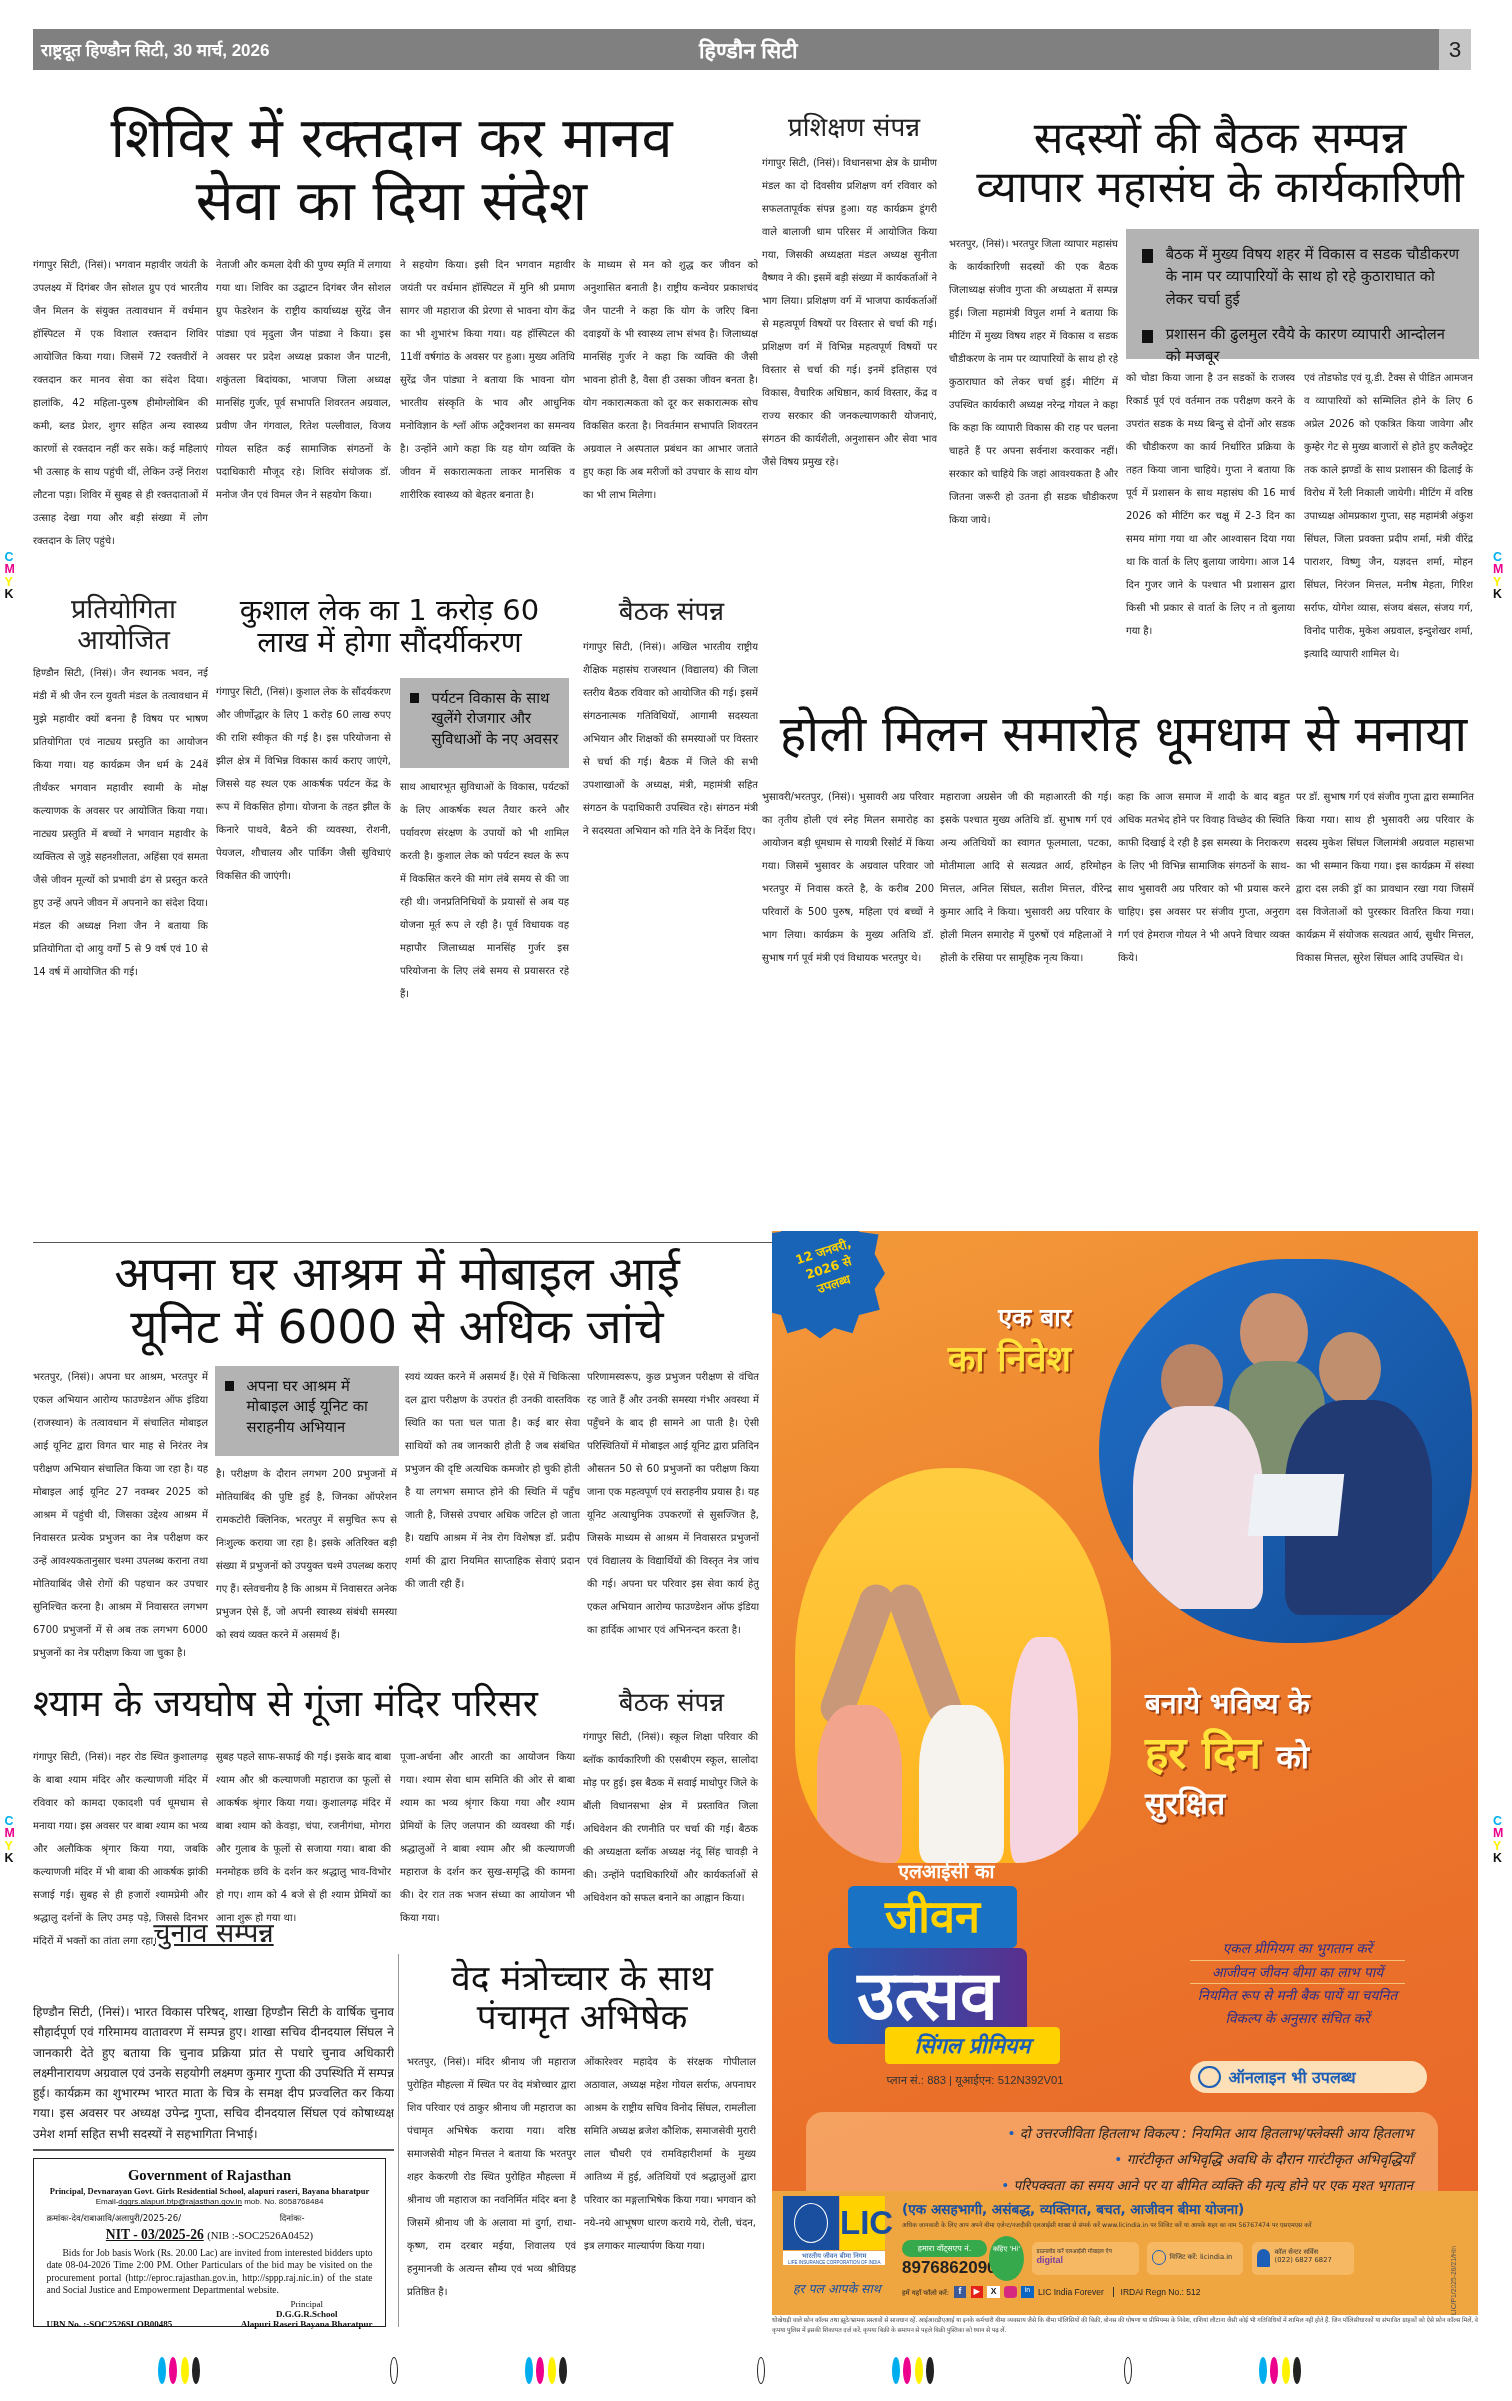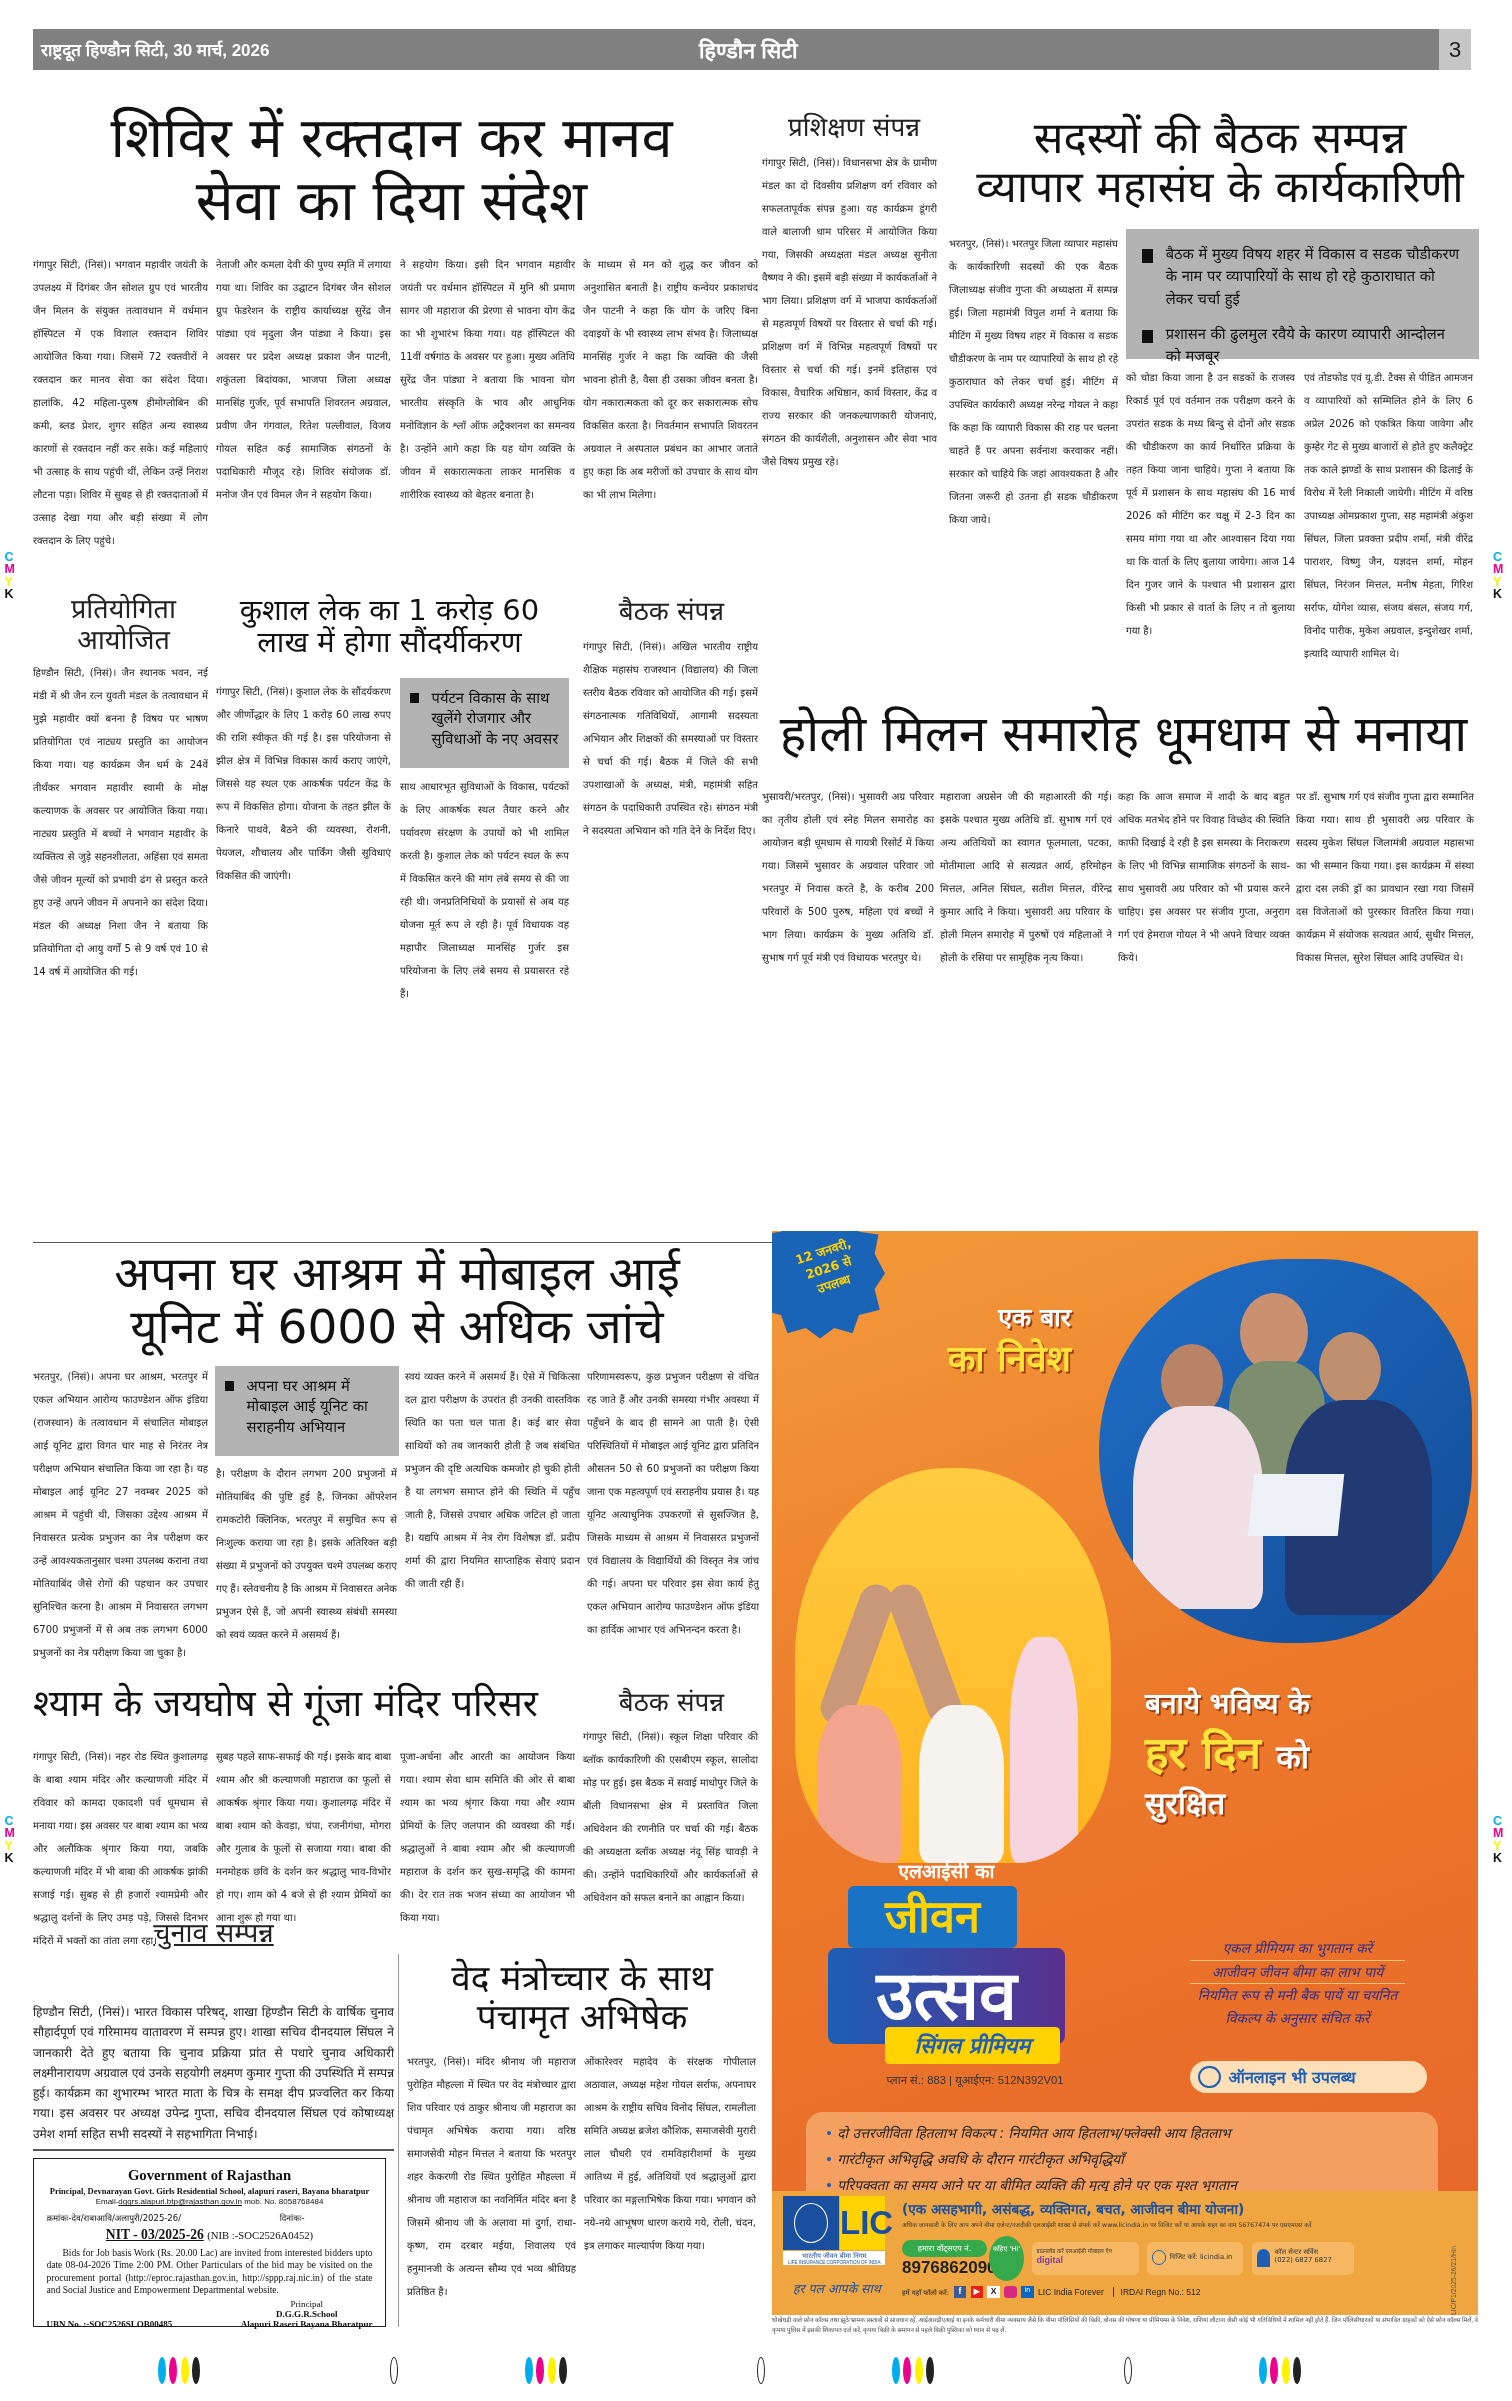--- a/index.html
+++ b/index.html
@@ -190,30 +190,30 @@
   </div>
 
   <div class="abs" style="left:418px;top:706px;width:215px;color:#2b2e8a;font-style:italic;font-size:13.6px;text-align:center;line-height:22.6px;">
     <div style="border-bottom:1.1px solid #f5c27a">एकल प्रीमियम का भुगतान करें</div>
     <div style="border-bottom:1.1px solid #f5c27a">आजीवन जीवन बीमा का लाभ पायें</div>
     <div>नियमित रूप से मनी बैक पायें या चयनित विकल्प के अनुसार संचित करें</div>
   </div>
 
   <div class="abs" style="left:90px;top:627px;width:169px;color:#fff;font-size:19px;font-weight:bold;text-align:center;">एलआईसी का</div>
   <div class="abs" style="left:76px;top:655px;width:169px;height:62px;background:#1a72c4;border-radius:5.6px;color:#ffd200;font-size:45px;font-weight:bold;text-align:center;line-height:62px;">जीवन</div>
-  <div class="abs" style="left:56px;top:717px;width:237px;height:96px;background:linear-gradient(90deg,#1d5fb6,#5a2f8e);border-radius:8px;color:#fff;font-size:68px;font-weight:bold;text-align:center;line-height:96px;">उत्सव</div>
+  <div class="abs" style="left:56px;top:717px;width:199px;height:96px;background:linear-gradient(90deg,#1d5fb6,#5a2f8e);border-radius:8px;color:#fff;font-size:68px;font-weight:bold;text-align:center;line-height:96px;">उत्सव</div>
   <div class="abs" style="left:113px;top:796px;width:175px;height:37px;background:#ffd200;border-radius:4.5px;color:#1d5fb6;font-size:21.5px;font-style:italic;font-weight:bold;text-align:center;line-height:37px;">सिंगल प्रीमियम</div>
   <div class="abs" style="left:90px;top:841px;width:226px;color:#333;font-size:11.3px;text-align:center;font-family:'Liberation Sans',sans-serif;">प्लान सं.: 883 | यूआईएन: 512N392V01</div>
 
   <div class="abs" style="left:418px;top:830px;width:237px;height:32px;background:#fde0b8;border-radius:16px;display:flex;align-items:center;gap:8px;padding-left:8px;">
     <span style="width:22.6px;height:22.6px;border:2.3px solid #1d5fb6;border-radius:50%;display:inline-block;"></span>
     <span style="color:#1d5fb6;font-size:16px;font-weight:bold">ऑनलाइन भी उपलब्ध</span>
   </div>
 
-  <div class="abs" style="left:34px;top:881px;width:632px;height:119px;background:rgba(253,200,140,0.55);border-radius:17px;padding:8px 19px;text-align:left;font-size:13.6px;line-height:26px;color:#222;font-style:italic;">
+  <div class="abs" style="left:34px;top:881px;width:632px;height:119px;background:rgba(253,200,140,0.55);border-radius:17px;padding:8px 25px;text-align:right;font-size:13.6px;line-height:26px;color:#222;font-style:italic;">
     <div><span style="color:#1d5fb6">•</span> <span>दो उत्तरजीविता हितलाभ विकल्प : नियमित आय हितलाभ/फ्लेक्सी आय हितलाभ</span></div>
     <div><span style="color:#1d5fb6">•</span> <span>गारंटीकृत अभिवृद्धि अवधि के दौरान गारंटीकृत अभिवृद्धियाँ</span></div>
     <div><span style="color:#1d5fb6">•</span> <span>परिपक्वता का समय आने पर या बीमित व्यक्ति की मृत्यु होने पर एक मुश्त भुगतान</span></div>
     <div><span style="color:#1d5fb6">•</span> <span>विद्यमान एलआईसी ग्राहकों के लिए छूट</span></div>
   </div>
 
   <div class="abs" style="left:0;top:960px;width:706px;height:124px;background:#f0a640;">
     <div class="abs" style="left:11.3px;top:4.5px;width:56px;height:54px;background:#1a4fa0;display:flex;align-items:center;justify-content:center;">
       <span style="width:34px;height:40px;border:1.7px solid #fff;border-radius:50%;display:block"></span>
     </div>

